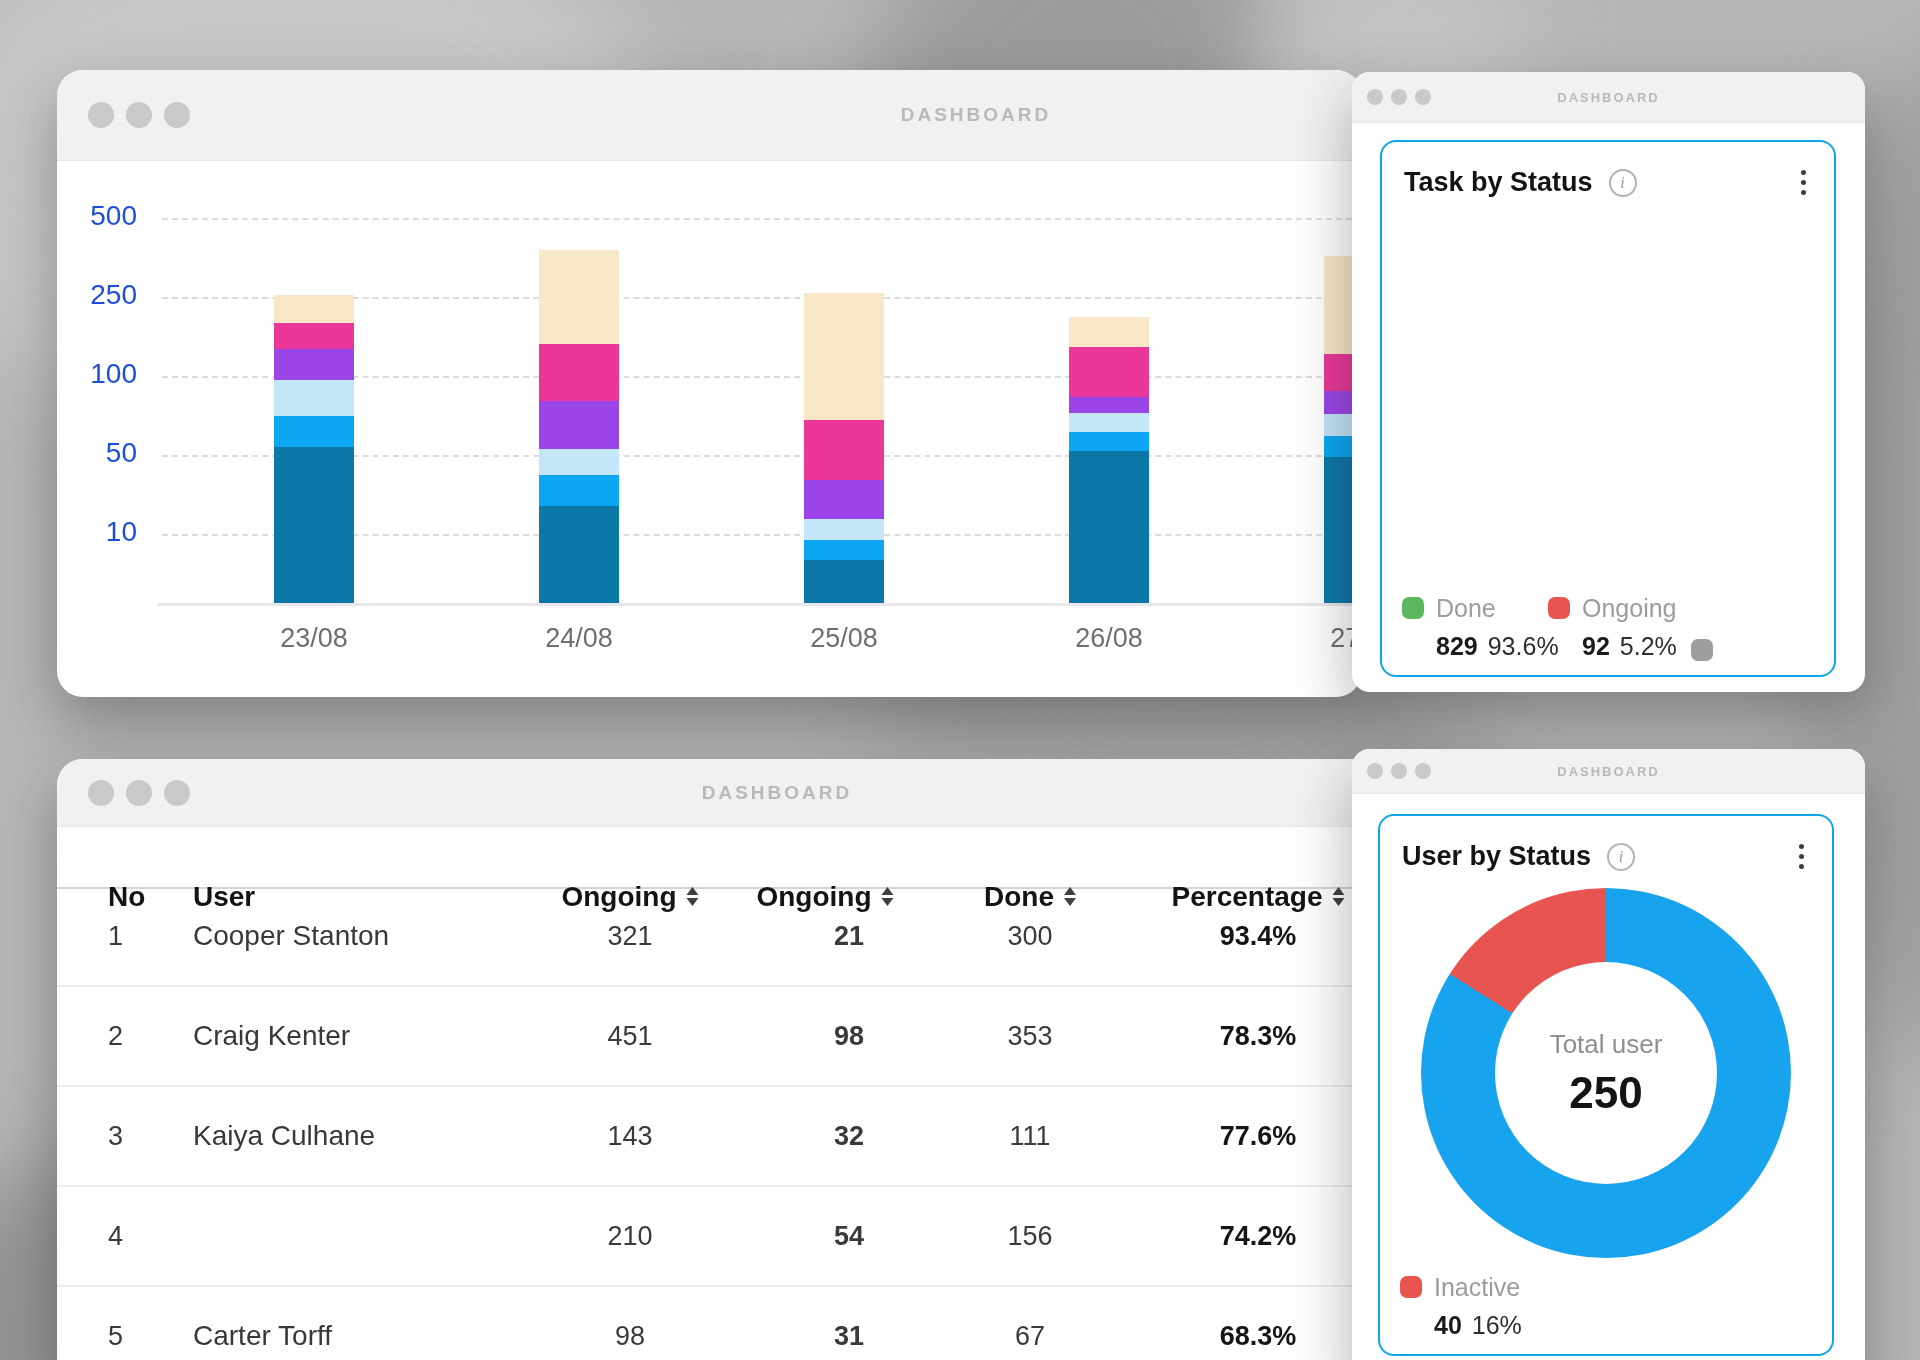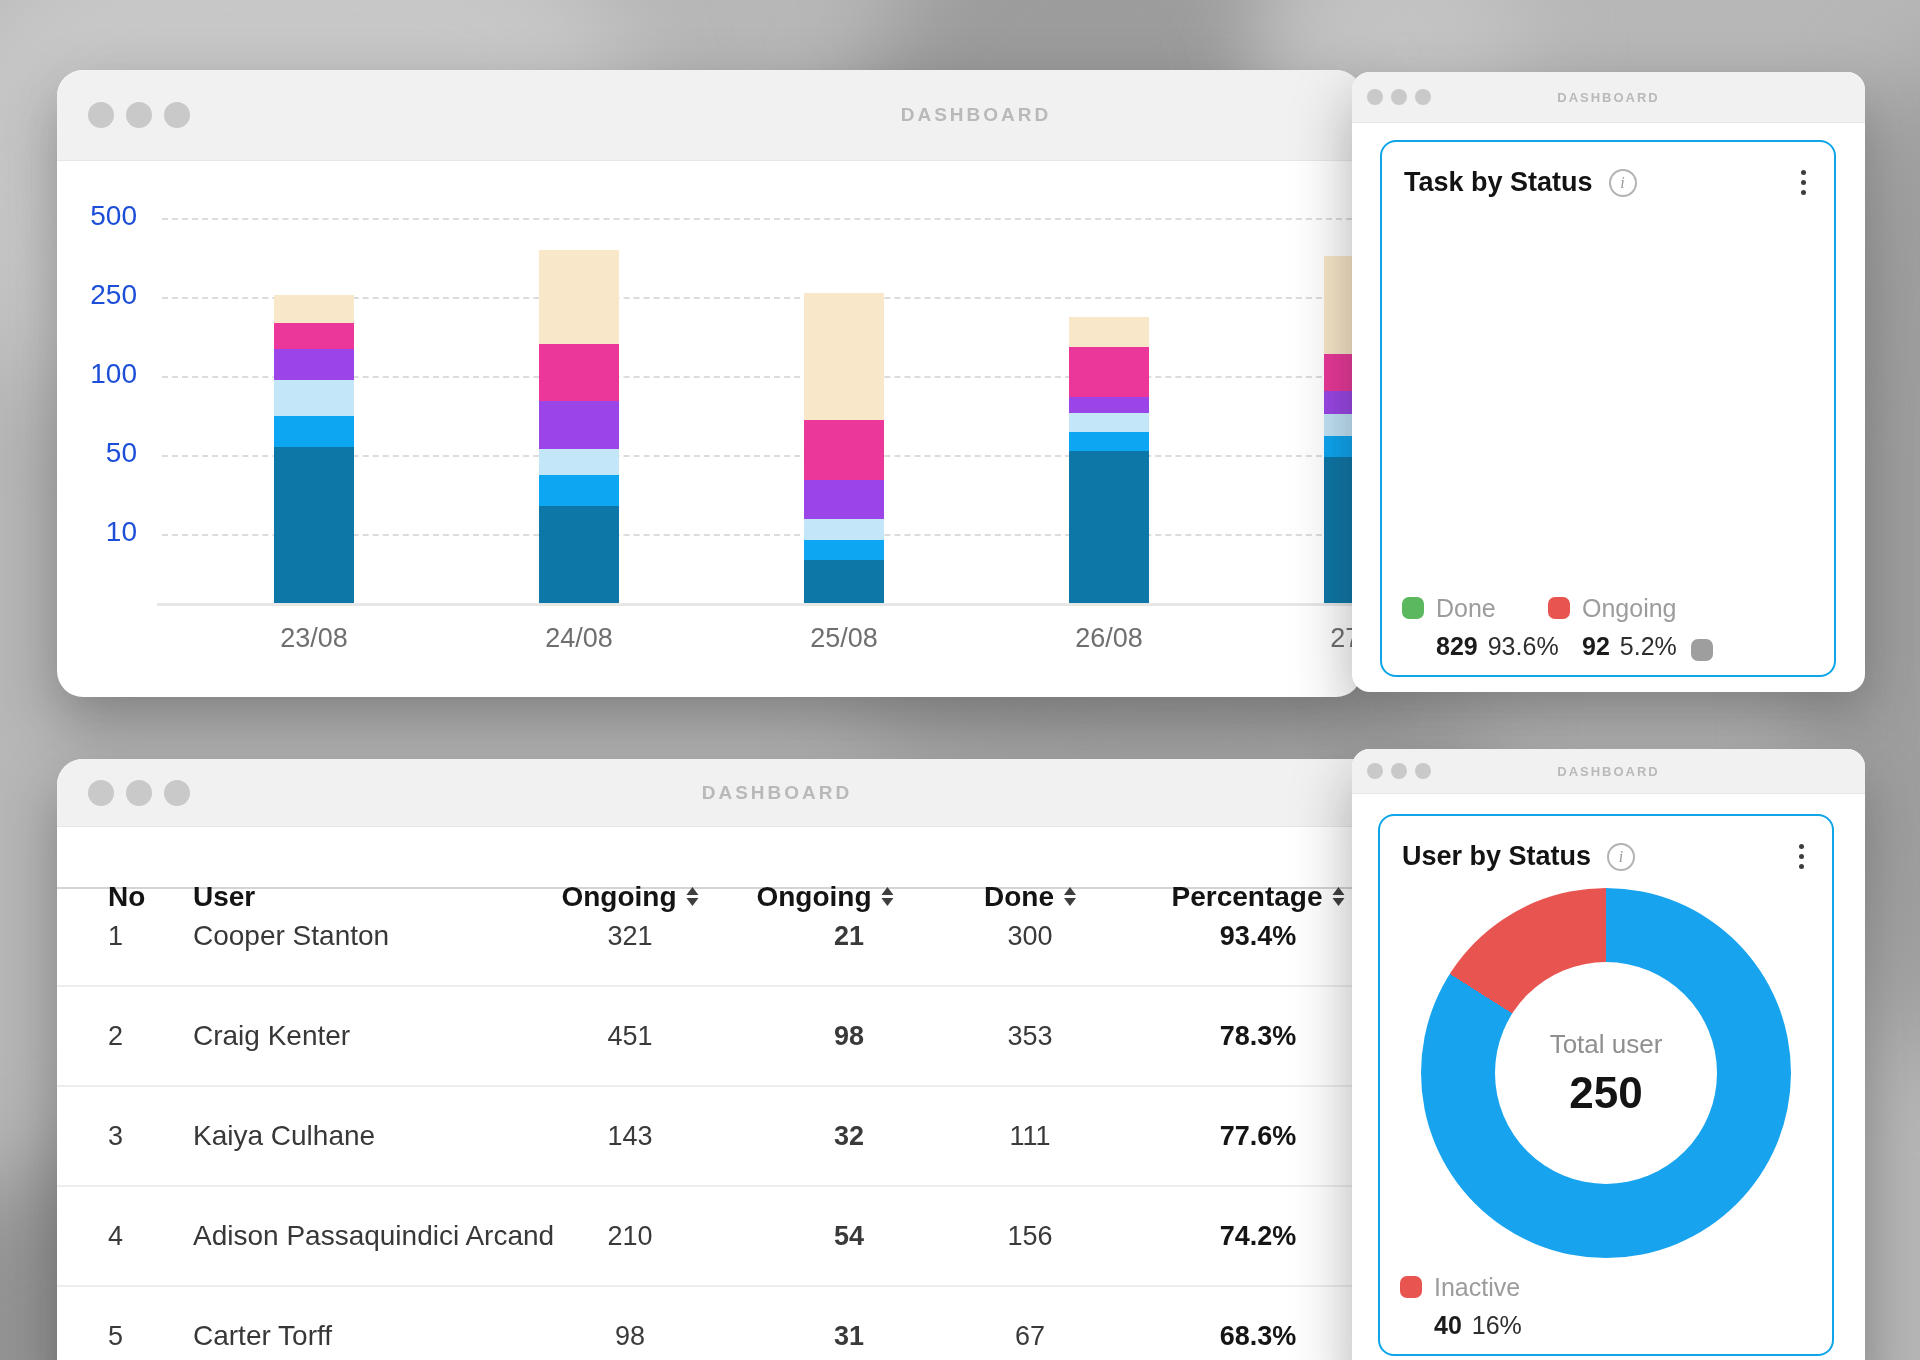--- a/index.html
+++ b/index.html
@@ -268,21 +268,20 @@
       <div class="trow">
         <div class="cell c-no">3</div>
         <div class="cell c-user">Kaiya Culhane</div>
         <div class="cell c-num c-assigned">143</div>
         <div class="cell c-num c-ongoing">32</div>
         <div class="cell c-num c-done">111</div>
         <div class="cell c-pct">77.6%</div>
       </div>
       <div class="trow">
         <div class="cell c-no">4</div>
-        <div class="cell c-user">Adison Passaquindici Arcand</div>
         <div class="cell c-num c-assigned">210</div>
         <div class="cell c-num c-ongoing">54</div>
         <div class="cell c-num c-done">156</div>
         <div class="cell c-pct">74.2%</div>
       </div>
       <div class="trow">
         <div class="cell c-no">5</div>
         <div class="cell c-user">Carter Torff</div>
         <div class="cell c-num c-assigned">98</div>
         <div class="cell c-num c-ongoing">31</div>

